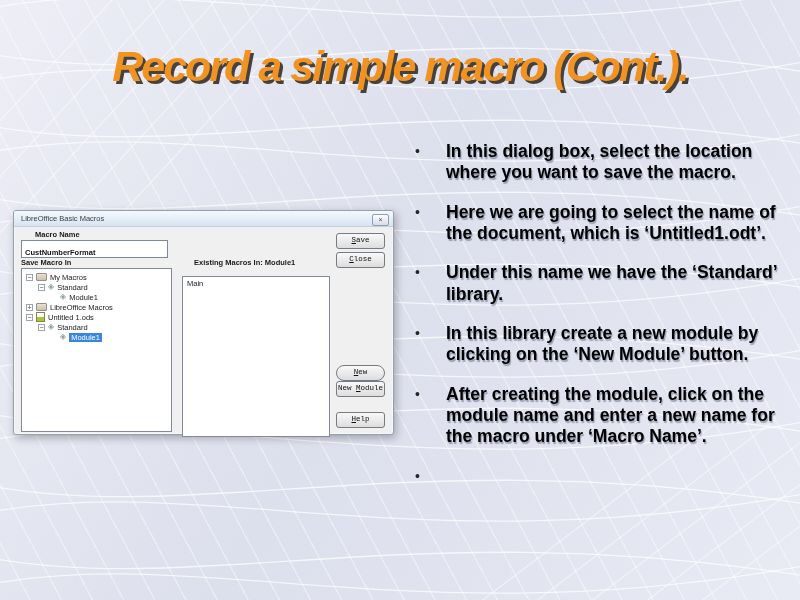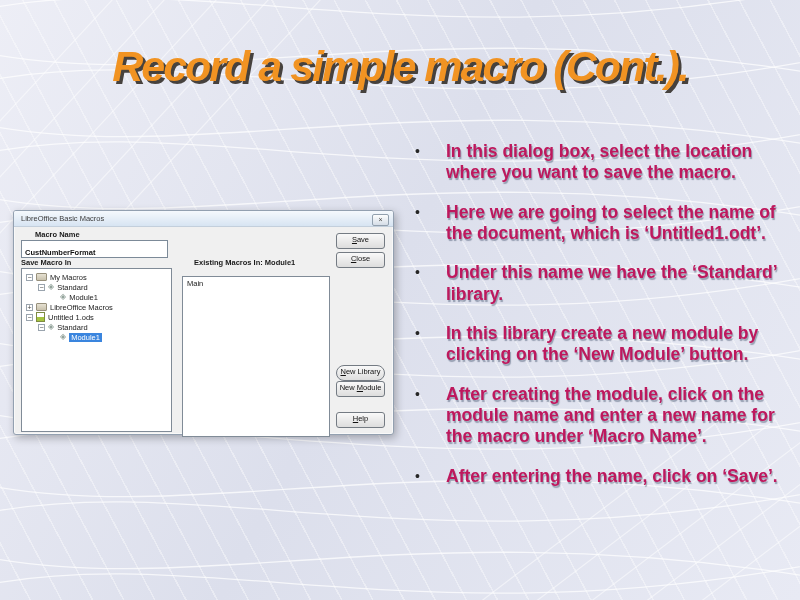--- a/index.html
+++ b/index.html
@@ -14,21 +14,21 @@
   .title{
     position:absolute;top:42px;left:0;width:800px;text-align:center;
     font-size:43px;font-weight:bold;letter-spacing:-2px;color:#f19322;
     text-shadow:3px 3px 0 rgba(48,42,36,.88);white-space:nowrap;font-style:italic;
   }
   
   .bullets{position:absolute;left:408px;top:141px;width:386px;display:flex;flex-direction:column;gap:18px;}
   .bullet{display:flex;}
   .bullet .dot{flex:none;width:31px;padding-left:7px;padding-top:2px;font-size:14px;color:#262626;}
   .bullet .txt{
-    font-size:17.5px;font-weight:bold;line-height:1.22;color:#be185d;
+    font-size:17.5px;font-weight:bold;line-height:1.22;color:#000000;
     text-shadow:1px 1.5px 1px rgba(10,30,60,.35);
   }
   
   .dialog{
     position:absolute;left:13px;top:210px;width:379px;height:223px;
     background:#f0f0f0;border:1px solid #93a0b0;border-radius:3px;
     box-shadow:2px 3px 9px rgba(0,0,0,.28), inset 0 0 0 1px rgba(255,255,255,.6);
     font-size:7.5px;color:#1a1a1a;
   }
   .titlebar{
@@ -64,21 +64,21 @@
   .ticon{flex:none;margin-right:3px;}
   .icon-folder{width:9px;height:6px;background:linear-gradient(#e6e1d2,#c9c2ad);border:1px solid #97907c;border-radius:1px;}
   .icon-lib{color:#93a39b;font-size:8px;line-height:8px;}
   .icon-doc{width:7px;height:8px;background:linear-gradient(#fff 55%,#a6c43f 55%);border:1px solid #7d8b42;}
   .tlabel{}
   .tlabel.selected{background:#3a85de;color:#fff;padding:0 2px;}
   .dlg-btn{
     position:absolute;left:322px;width:47px;height:14px;
     border:1px solid #747b83;border-radius:3px;
     background:linear-gradient(#f9f9f9,#dddddd);
-    font-size:7.5px;line-height:12px;text-align:center;color:#111;cursor:default;
+    font-size:7.5px;line-height:12px;text-align:center;color:#111;cursor:default;font-family:Liberation Mono, monospace;
   }
   .key{text-decoration:underline;}
   #btn-save{top:22px;} #btn-close{top:41px;}
   #btn-newlib{top:154px;border-radius:8px;} #btn-newmod{top:170px;} #btn-help{top:201px;}
 </style>
 </head>
 <body>
 
 <svg class="waves" width="800" height="600" viewBox="0 0 800 600">
   <g fill="none" stroke="#ffffff" stroke-opacity="0.72" stroke-width="1.3">
@@ -193,15 +193,14 @@
   <div class="bullet">
     <span class="dot">•</span>
     <span class="txt">In this library create a new module by clicking on the ‘New Module’ button.</span>
   </div>
   <div class="bullet">
     <span class="dot">•</span>
     <span class="txt">After creating the module, click on the module name and enter a new name for the macro under ‘Macro Name’.</span>
   </div>
   <div class="bullet">
     <span class="dot">•</span>
-    <span class="txt">After entering the name, click on ‘Save’.</span>
   </div>
 </div>
 
 </body></html>

